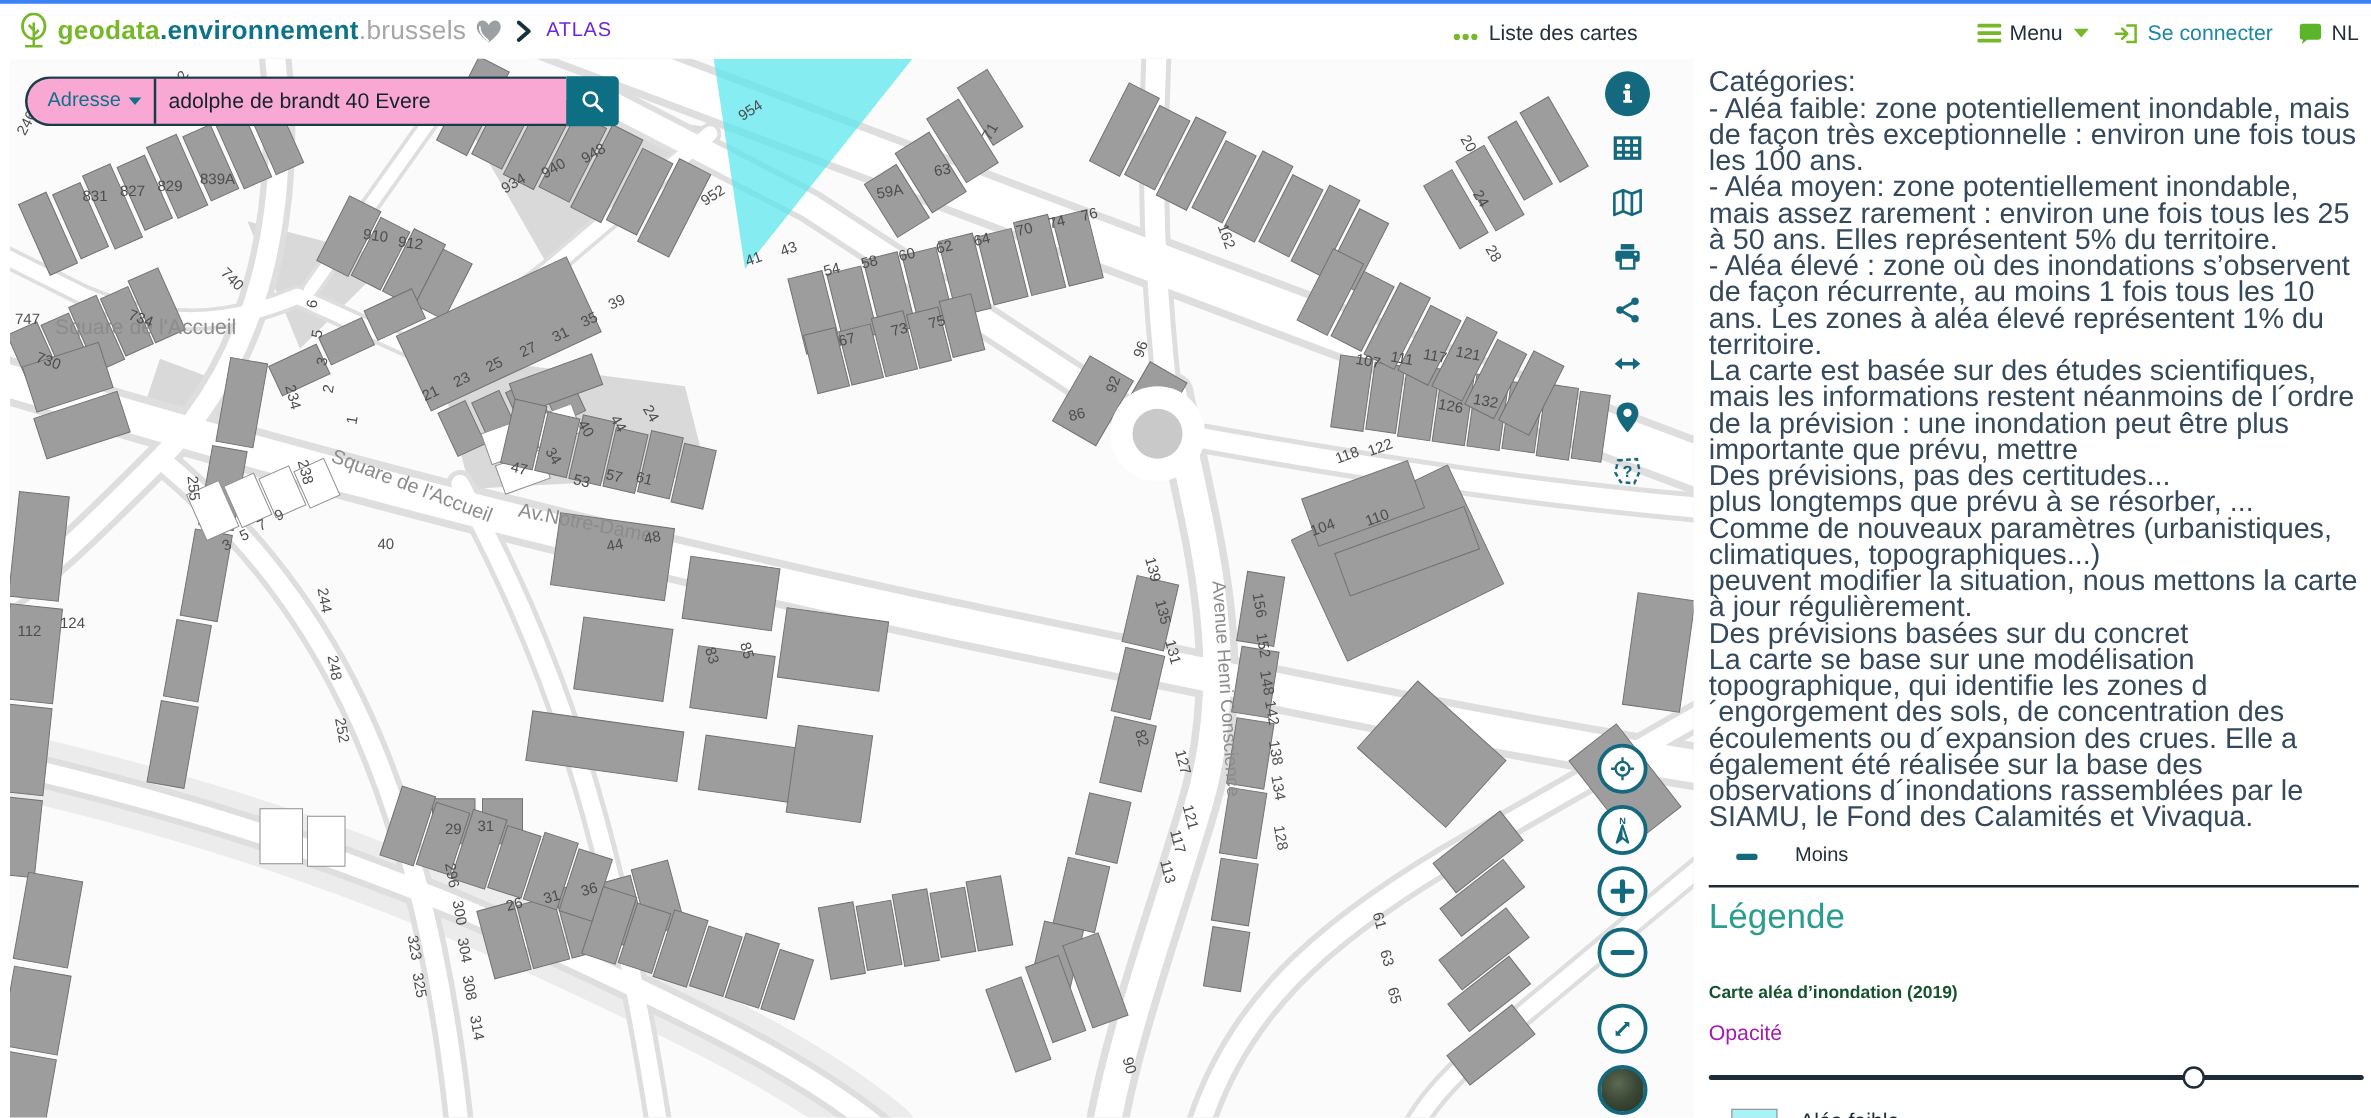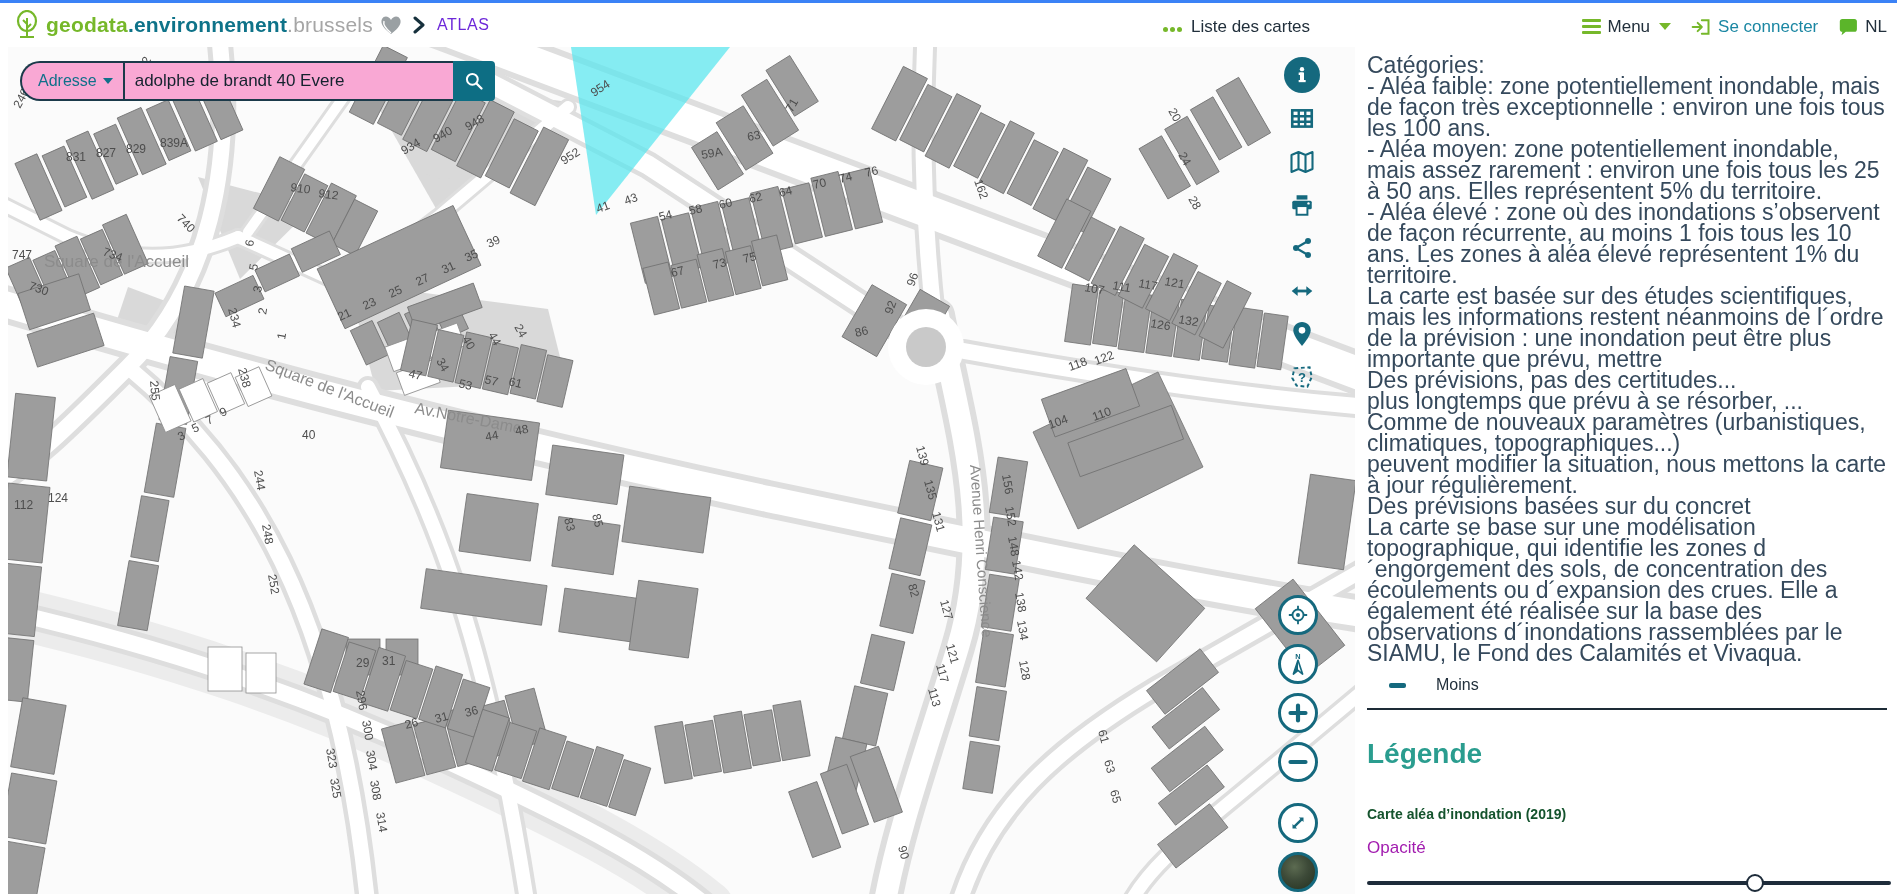--- a/index.html
+++ b/index.html
@@ -46,21 +46,21 @@
   .cbtn { width:40px; height:40px; border-radius:50%; background:#fff; border:3px solid #15697e;
     display:flex; align-items:center; justify-content:center; cursor:pointer; font-weight:bold; color:#15697e; }
   .cbtn.photo { background:radial-gradient(circle at 40% 35%, #5c6b51 0%, #3d4a38 45%, #23301f 100%); }
   
   .panel { position:absolute; left:1355px; top:47px; width:542px; height:847px; background:#fff; padding:8px 10px 0 12px; }
   .pline { font-size:23px; line-height:21px; color:#35495c; }
   .moins-row { display:flex; align-items:center; gap:30px; margin:12px 0 0 22px; cursor:pointer; }
   .moins-dash { width:17px; height:5px; border-radius:2px; background:#15697e; }
   .moins-label { font-size:16px; color:#22303c; }
   .panel-div { border:none; border-top:2px solid #1d2b36; margin:14px 0 0 0; }
-  .legend-title { font-size:28px; font-weight:bold; color:#2a9d8f; margin-top:28px; }
+  .legend-title { font-size:28px; font-weight:normal; color:#2a9d8f; margin-top:7px; }
   .layer-title { font-size:14px; font-weight:bold; color:#14532d; margin-top:36px; }
   .opacity-label { font-size:17px; color:#a21caf; margin-top:16px; }
   .slider { position:relative; margin-top:16px; width:524px; height:18px; cursor:pointer; }
   .slider-track { position:absolute; left:0; right:0; top:7px; height:4px; background:#1e2c3a; border-radius:2px; }
   .slider-thumb { position:absolute; top:0; width:18px; height:18px; border-radius:50%;
     background:#fff; border:2px solid #1e2c3a; transform:translateX(-9px); }
   .legend-items { margin-top:16px; display:flex; flex-direction:column; gap:6px; }
   .legend-row { display:flex; align-items:center; gap:18px; height:20px; }
   .legend-swatch { width:37px; height:20px; margin-left:18px; border:1px solid #9a9a9a; }
   .legend-label { font-size:17px; color:#1c2b36; }

